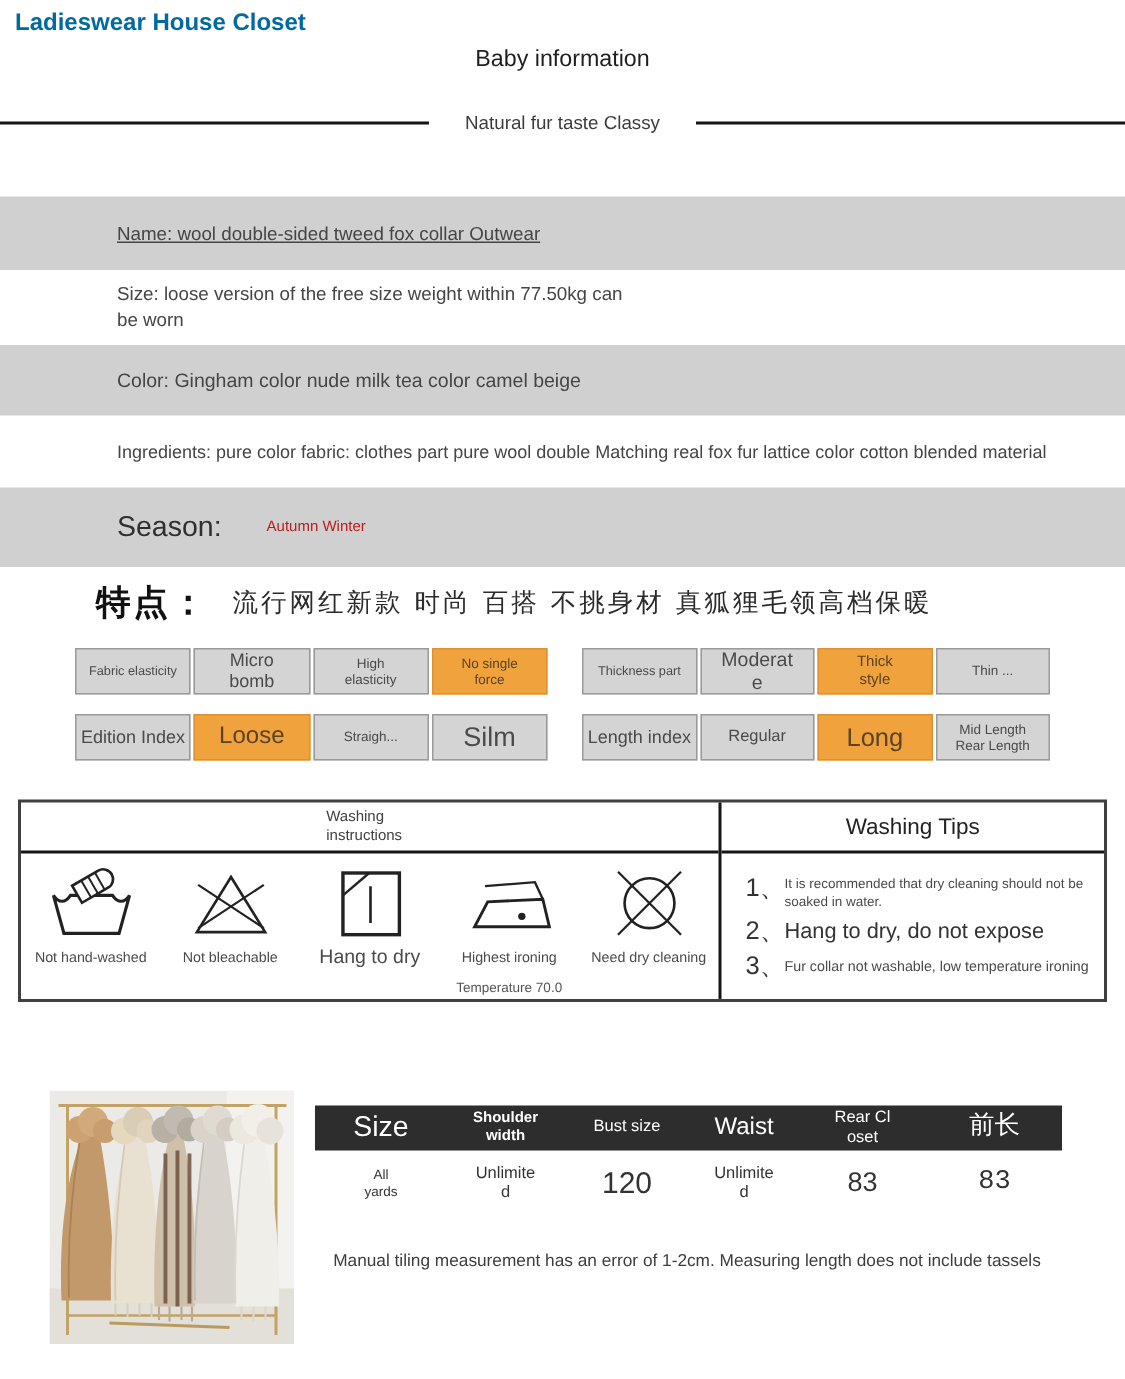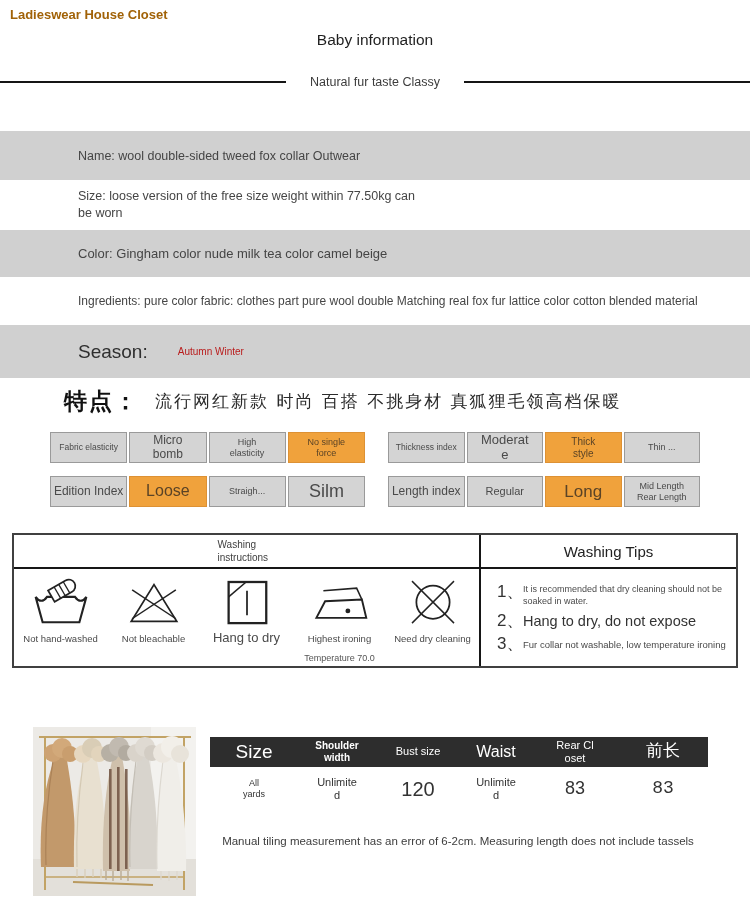--- a/index.html
+++ b/index.html
@@ -1,29 +1,29 @@
 <!DOCTYPE html>
 <html><head>
 <meta charset="utf-8">
 <style>
   * { margin:0; padding:0; box-sizing:border-box; }
   body { background:#ffffff; font-family:"Liberation Sans", sans-serif; }
   .page { position:relative; width:750px; height:919px; background:#ffffff; overflow:hidden; }
 
-  .brand { position:absolute; left:10px; top:7px; font-size:13px; font-weight:bold; color:#a16207; }
+  .brand { position:absolute; left:10px; top:7px; font-size:16px; font-weight:bold; color:#0369a1; }
   .title { position:absolute; top:31px; left:0; width:100%; text-align:center; font-size:15.5px; color:#1f1f1f; }
 
   .divider { position:absolute; top:74px; left:0; right:0; height:15px; display:flex; align-items:center; }
   .divider .dl { flex:1; height:2px; background:#151515; }
   .divider .dt { padding:0 24px; font-size:12.5px; color:#3c3c3c; white-space:nowrap; }
 
   .info { position:absolute; top:131px; left:0; width:750px; }
   .irow { display:flex; align-items:center; padding-left:78px; font-size:12.5px; color:#454545; }
   .irow.gray { background:#d0d0d0; }
-  .r-name { height:49px; }
+  .r-name { height:49px;text-decoration:underline; }
   .r-size { height:50px; }
   .r-size span { display:inline-block; width:345px; line-height:1.4; }
   .r-color { height:47px; font-size:13px; }
   .r-ingr { height:48px; font-size:12px; }
   .r-season { height:53px; }
   .season-label { font-size:19px; color:#2f2f2f; }
   .season-value { font-size:10px; margin-left:30px; color:#b91c1c; }
 
   .features { position:absolute; top:386px; left:64px; display:flex; align-items:center; gap:16px; }
   .feat-label { font-size:23px; font-weight:bold; color:#111; letter-spacing:2px; }
@@ -125,21 +125,21 @@
         </div>
       <div class="cell f9">
           <span class="w44">High elasticity</span>
         </div>
       <div class="cell f9 hl">
           <span class="w44">No single force</span>
         </div>
     </div>
     <div class="strip">
       <div class="cell f8">
-          <span>Thickness index</span>
+          <span>Thickness part</span>
         </div>
       <div class="cell f13">
           <span class="w48">Moderate</span>
         </div>
       <div class="cell f10 hl">
           <span class="w34">Thick style</span>
         </div>
       <div class="cell f9">
           <span>Thin ...</span>
         </div>
@@ -328,15 +328,15 @@
         </div>
       <div class="cc c2 d-bust">120</div>
       <div class="cc c3 d-md">
           <span class="w42">Unlimited</span>
         </div>
       <div class="cc c4 d-num">83</div>
       <div class="cc c5 d-num">83</div>
     </div>
   </div>
 
-  <div class="note">Manual tiling measurement has an error of 6-2cm. Measuring length does not include tassels</div>
+  <div class="note">Manual tiling measurement has an error of 1-2cm. Measuring length does not include tassels</div>
 
 </div>
 
 </body></html>

